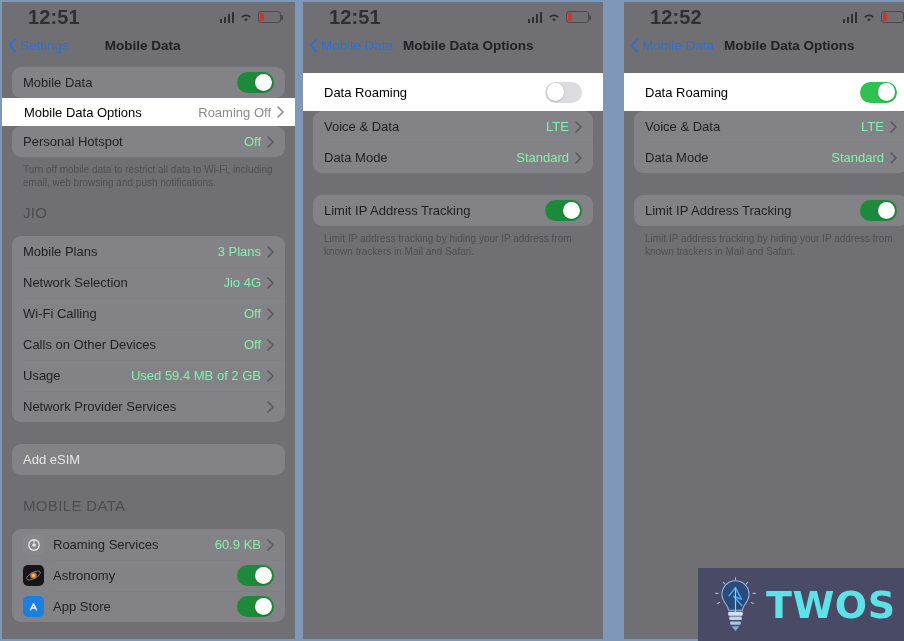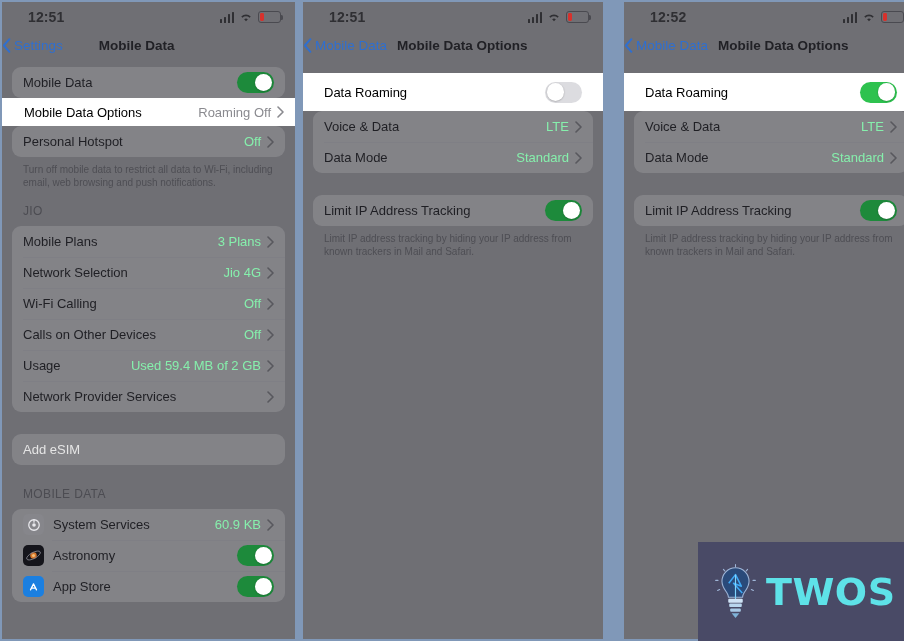--- a/index.html
+++ b/index.html
@@ -43,21 +43,21 @@
   
   .status-bar {
     position: relative;
     height: 30px;
     display: flex;
     align-items: center;
     padding: 0 14px 0 0;
     color: #2b2b30;
   }
   .status-time {
-    font-size: 14px;
+    font-size: 20px;
     font-weight: bold;
     letter-spacing: 0.1px;
     color: #2f2f33;
     margin-left: 26px;
   }
   .status-right {
     margin-left: auto;
     display: flex;
     align-items: center;
     gap: 5px;
@@ -90,20 +90,21 @@
     border-radius: 0 1.5px 1.5px 0;
   }
   .batt .lvl { height: 100%; background: #d8312c; border-radius: 1.4px; }
 
   
   .nav-bar {
     position: relative;
     height: 26px;
     display: flex;
     align-items: center;
+    padding-left: 6px;
   }
   .nav-back {
     display: flex;
     align-items: center;
     gap: 3px;
     color: #2f6fd0;
     font-size: 13.5px;
     white-space: nowrap;
   }
   .chev-back {
@@ -194,24 +195,24 @@
   .switch.on  { background: #1d8a3b; }
   .switch.on .knob  { left: 17.6px; }
   .switch.off { background: #bdbdc2; }
   .switch.off .knob { left: 1.6px; }
   
   .spot .switch.on  { background: #2ec24f; }
   .spot .switch.off { background: #dcdce0; }
 
   
   .sec-header {
-    font-size: 12px;
+    font-size: 15px;
     letter-spacing: 0.35px;
     color: #4c4c52;
-    padding: 0 10px 8px 21px;
+    padding: 0 10px 15px 21px;
     text-transform: uppercase;
   }
   .sec-footer {
     font-size: 10px;
     line-height: 13px;
     color: #4e4e54;
     padding: 6px 18px 0 21px;
   }
 
   .gap-sm { height: 9px; }
@@ -229,21 +230,21 @@
 
   
   .content { position: relative; }
 
   
   #watermark {
     position: absolute;
     right: 0;
     bottom: 0;
     width: 206px;
-    height: 99px;
+    height: 73px;
     background: #494a66;
     display: flex;
     align-items: center;
     gap: 6px;
     padding-left: 13px;
   }
   .bulb { width: 49px; height: 58px; flex: none; }
   .wm-text {
     font-size: 38px;
     font-weight: bold;
@@ -387,21 +388,21 @@
       <div class="sec-header">MOBILE DATA</div>
       <div class="group">
         <div class="row with-icon">
           <span class="row-icon icon-sysserv">
             <svg viewBox="0 0 20 20" width="14" height="14">
                 <circle cx="10" cy="10" r="7.5" fill="none" stroke="#e8e8ec" stroke-width="1.8"></circle>
                 <circle cx="10" cy="10" r="2.6" fill="#e8e8ec"></circle>
                 <path d="M10 2.5V6" stroke="#e8e8ec" stroke-width="1.8" stroke-linecap="round"></path>
               </svg>
           </span>
-          <span class="row-label">System Services</span>
+          <span class="row-label">Roaming Services</span>
           <span class="row-value">60.9 KB</span>
           <svg class="chev" viewBox="0 0 7 12">
               <path d="M1 1l5 5-5 5" stroke="#58585e" stroke-width="1.6" fill="none" stroke-linecap="round" stroke-linejoin="round"></path>
             </svg>
         </div>
         <div class="row with-icon">
           <span class="row-icon icon-astronomy">
             <svg viewBox="0 0 20 20" width="19" height="19">
                 <circle cx="10" cy="10" r="3.4" fill="#d8762a"></circle>
                 <circle cx="10" cy="10" r="1.6" fill="#f4c07a"></circle>

